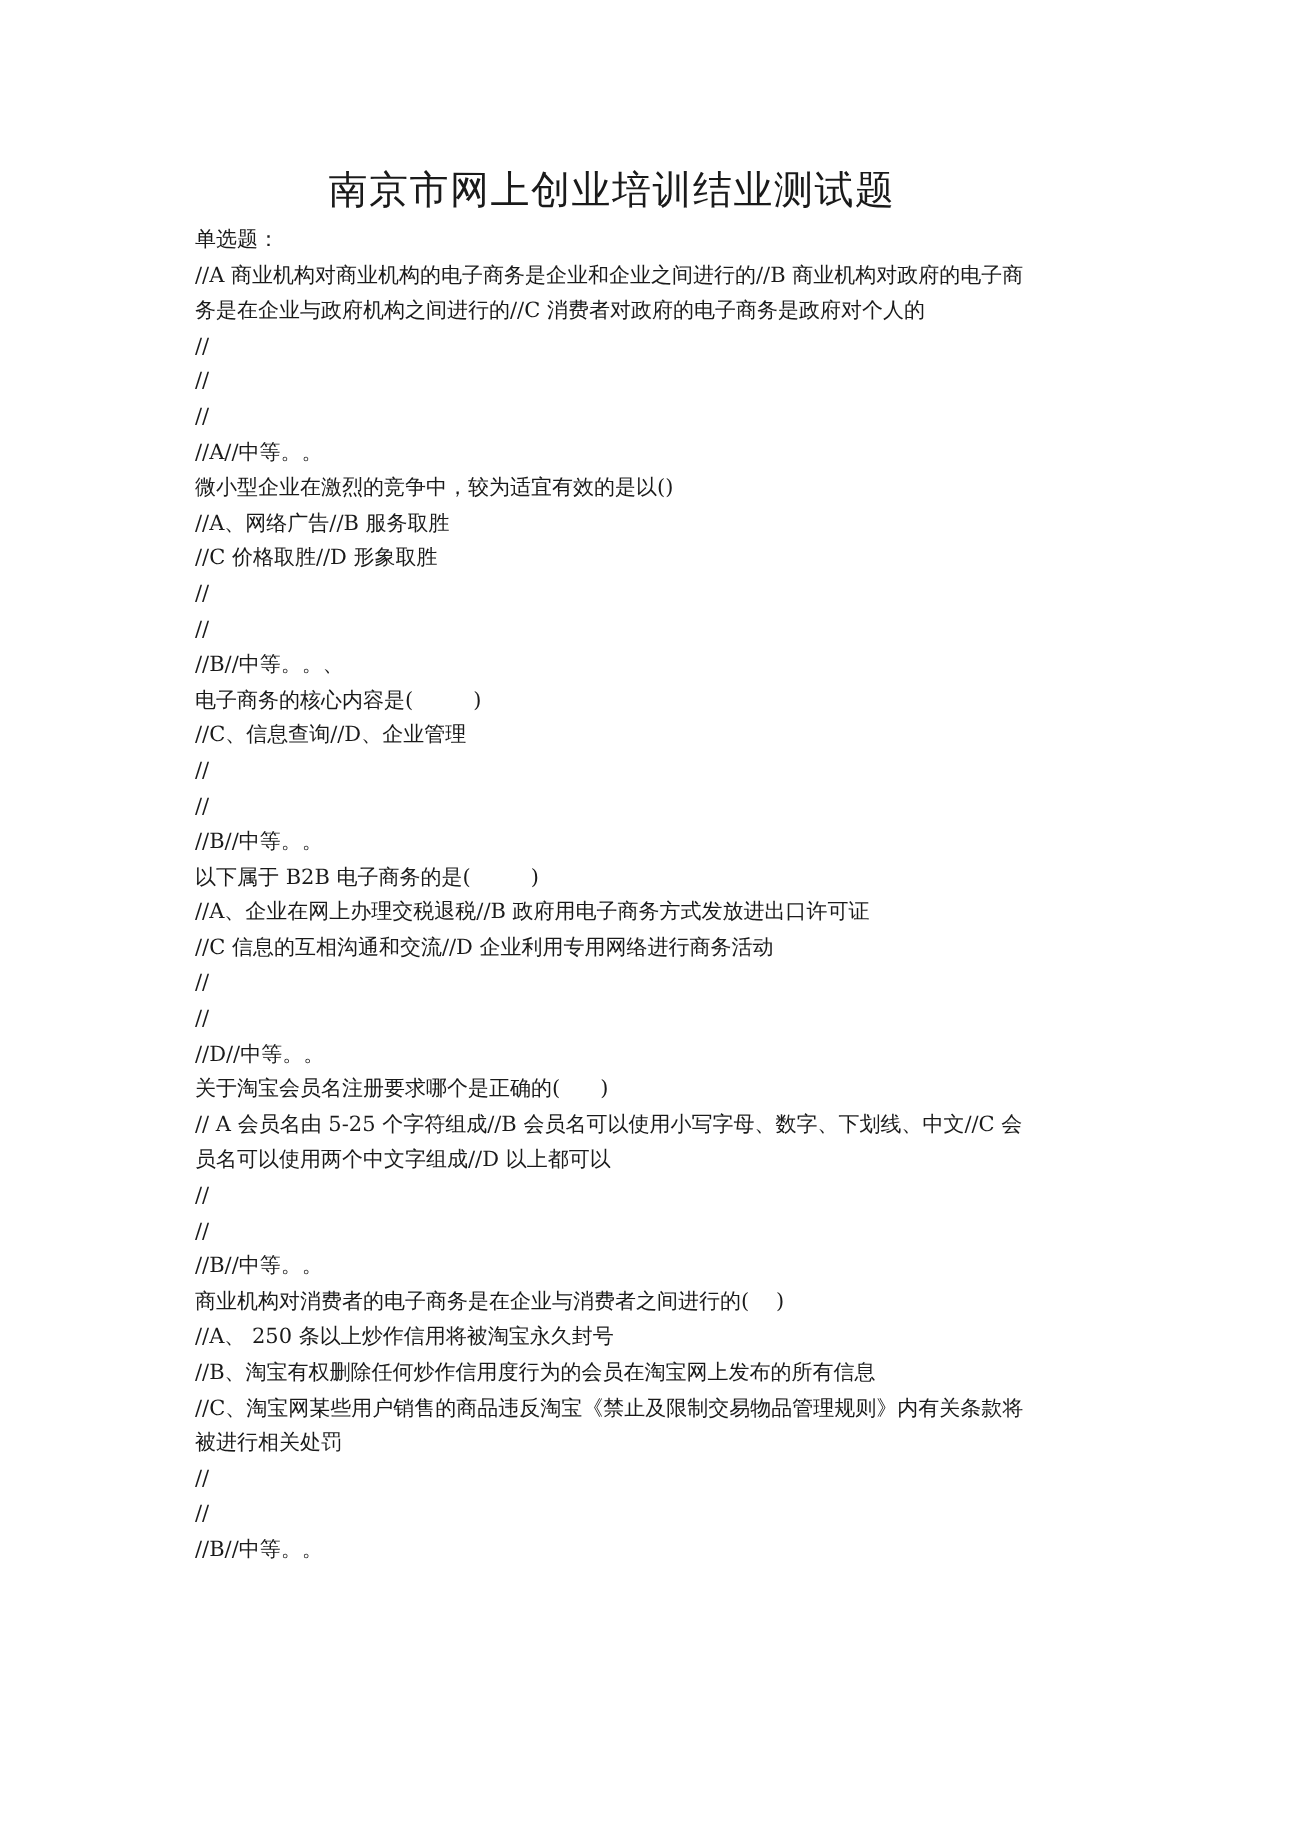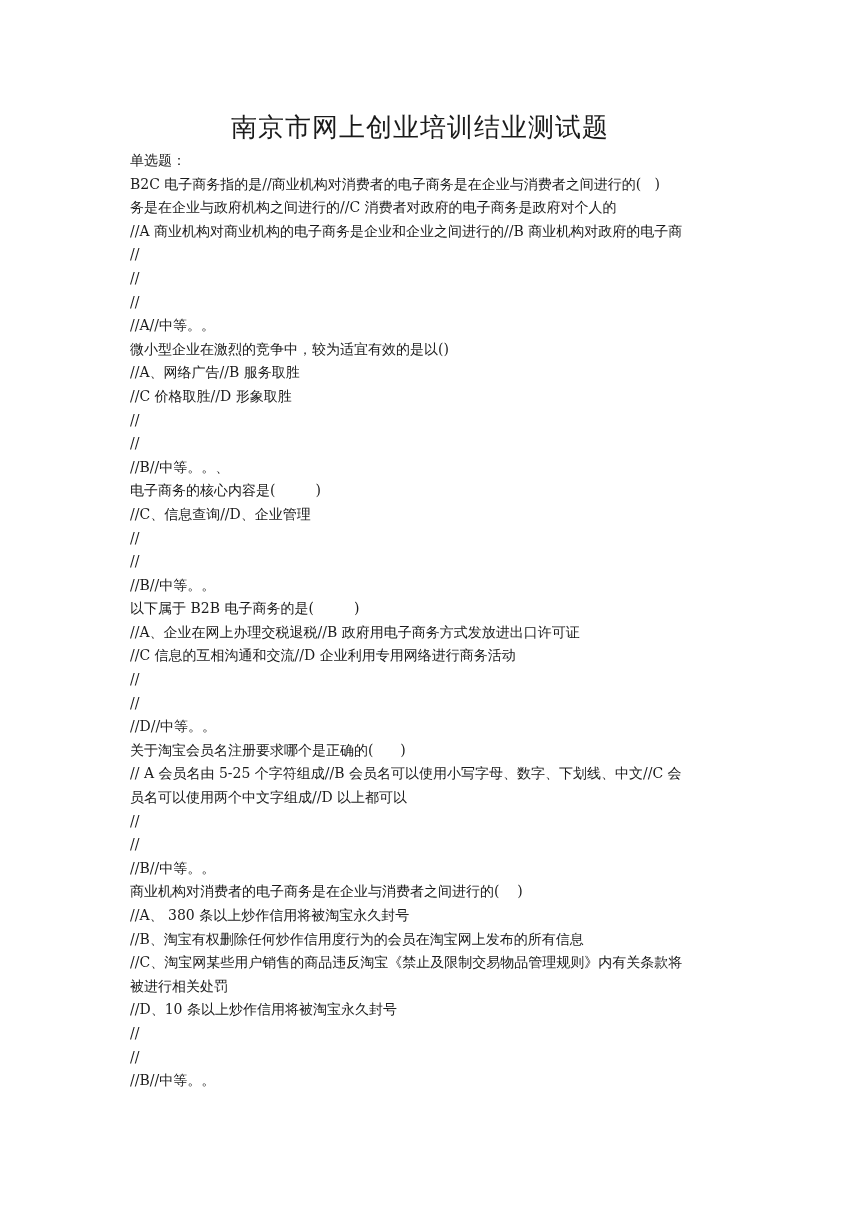--- a/index.html
+++ b/index.html
@@ -1,32 +1,31 @@
 <!DOCTYPE html>
 <html><head>
 <meta charset="utf-8">
 <style>
   html, body { margin:0; padding:0; background:#ffffff; }
   body { width:860px; height:1216px; position:relative; overflow:hidden;
          font-family:"DejaVu Serif","Liberation Serif",serif; color:#1a1a1a; }
-  .title { position:absolute; left:12px; width:816px; top:110px; text-align:center;
+  .title { position:absolute; left:0; width:816px; top:110px; text-align:center;
            font-size:26px; line-height:34px; letter-spacing:1px; }
   .body { position:absolute; left:130px; top:149px; width:610px; }
   .line { font-size:14px; line-height:23.6px; height:23.6px; white-space:pre; overflow:visible; }
 </style>
 </head>
 <body>
 
 <div class="title">南京市网上创业培训结业测试题</div>
 
 <div class="body">
   <div class="line">单选题：</div>
-  <div class="line">B2C 电子商务指的是//商业机构对消费者的电子商务是在企业与消费者之间进行的(   )</div>
+  <div class="line">//A 商业机构对商业机构的电子商务是企业和企业之间进行的//B 商业机构对政府的电子商</div>
   <div class="line">务是在企业与政府机构之间进行的//C 消费者对政府的电子商务是政府对个人的</div>
-  <div class="line">//A 商业机构对商业机构的电子商务是企业和企业之间进行的//B 商业机构对政府的电子商</div>
   <div class="line">//</div>
   <div class="line">//</div>
   <div class="line">//</div>
   <div class="line">//A//中等。。</div>
   <div class="line">微小型企业在激烈的竞争中，较为适宜有效的是以()</div>
   <div class="line">//A、网络广告//B 服务取胜</div>
   <div class="line">//C 价格取胜//D 形象取胜</div>
   <div class="line">//</div>
   <div class="line">//</div>
   <div class="line">//B//中等。。、</div>
@@ -41,21 +40,20 @@
   <div class="line">//</div>
   <div class="line">//</div>
   <div class="line">//D//中等。。</div>
   <div class="line">关于淘宝会员名注册要求哪个是正确的(      )</div>
   <div class="line">// A 会员名由 5-25 个字符组成//B 会员名可以使用小写字母、数字、下划线、中文//C 会</div>
   <div class="line">员名可以使用两个中文字组成//D 以上都可以</div>
   <div class="line">//</div>
   <div class="line">//</div>
   <div class="line">//B//中等。。</div>
   <div class="line">商业机构对消费者的电子商务是在企业与消费者之间进行的(    )</div>
-  <div class="line">//A、 380 条以上炒作信用将被淘宝永久封号</div>
+  <div class="line">//A、 250 条以上炒作信用将被淘宝永久封号</div>
   <div class="line">//B、淘宝有权删除任何炒作信用度行为的会员在淘宝网上发布的所有信息</div>
   <div class="line">//C、淘宝网某些用户销售的商品违反淘宝《禁止及限制交易物品管理规则》内有关条款将</div>
   <div class="line">被进行相关处罚</div>
-  <div class="line">//D、10 条以上炒作信用将被淘宝永久封号</div>
   <div class="line">//</div>
   <div class="line">//</div>
   <div class="line">//B//中等。。</div>
 </div>
 
 </body></html>

